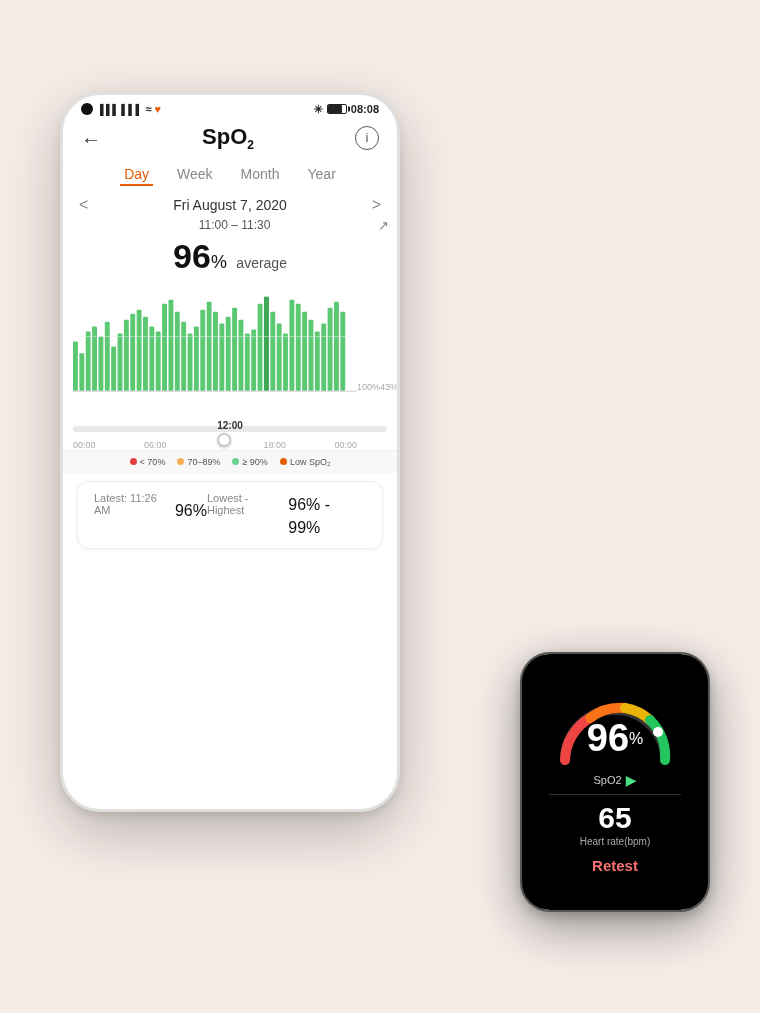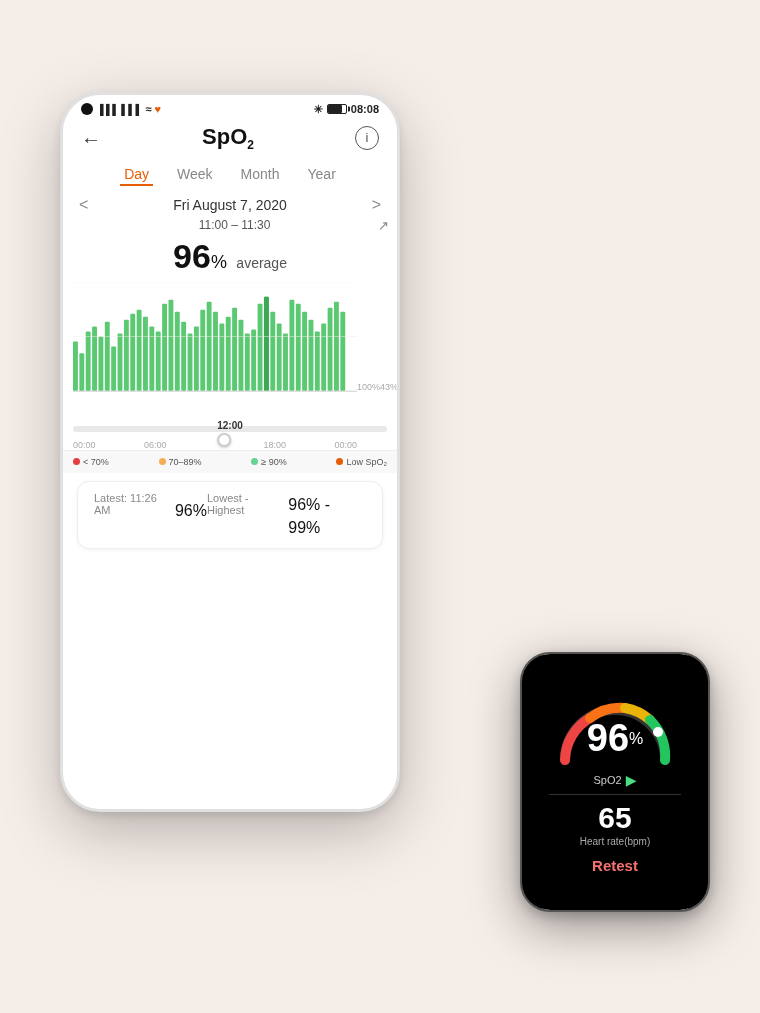--- a/index.html
+++ b/index.html
@@ -315,21 +315,21 @@
       bottom: 0;
       display: flex;
       justify-content: space-between;
       font-size: 9px;
       color: #aaa;
     }
 
     
     .legend {
       display: flex;
-      justify-content: space-between;
+      justify-content: center;
       gap: 12px;
       padding: 6px 10px;
       background: #f8f8f8;
       border-top: 1px solid #eee;
       flex-shrink: 0;
     }
 
     .legend-item {
       display: flex;
       align-items: center;

